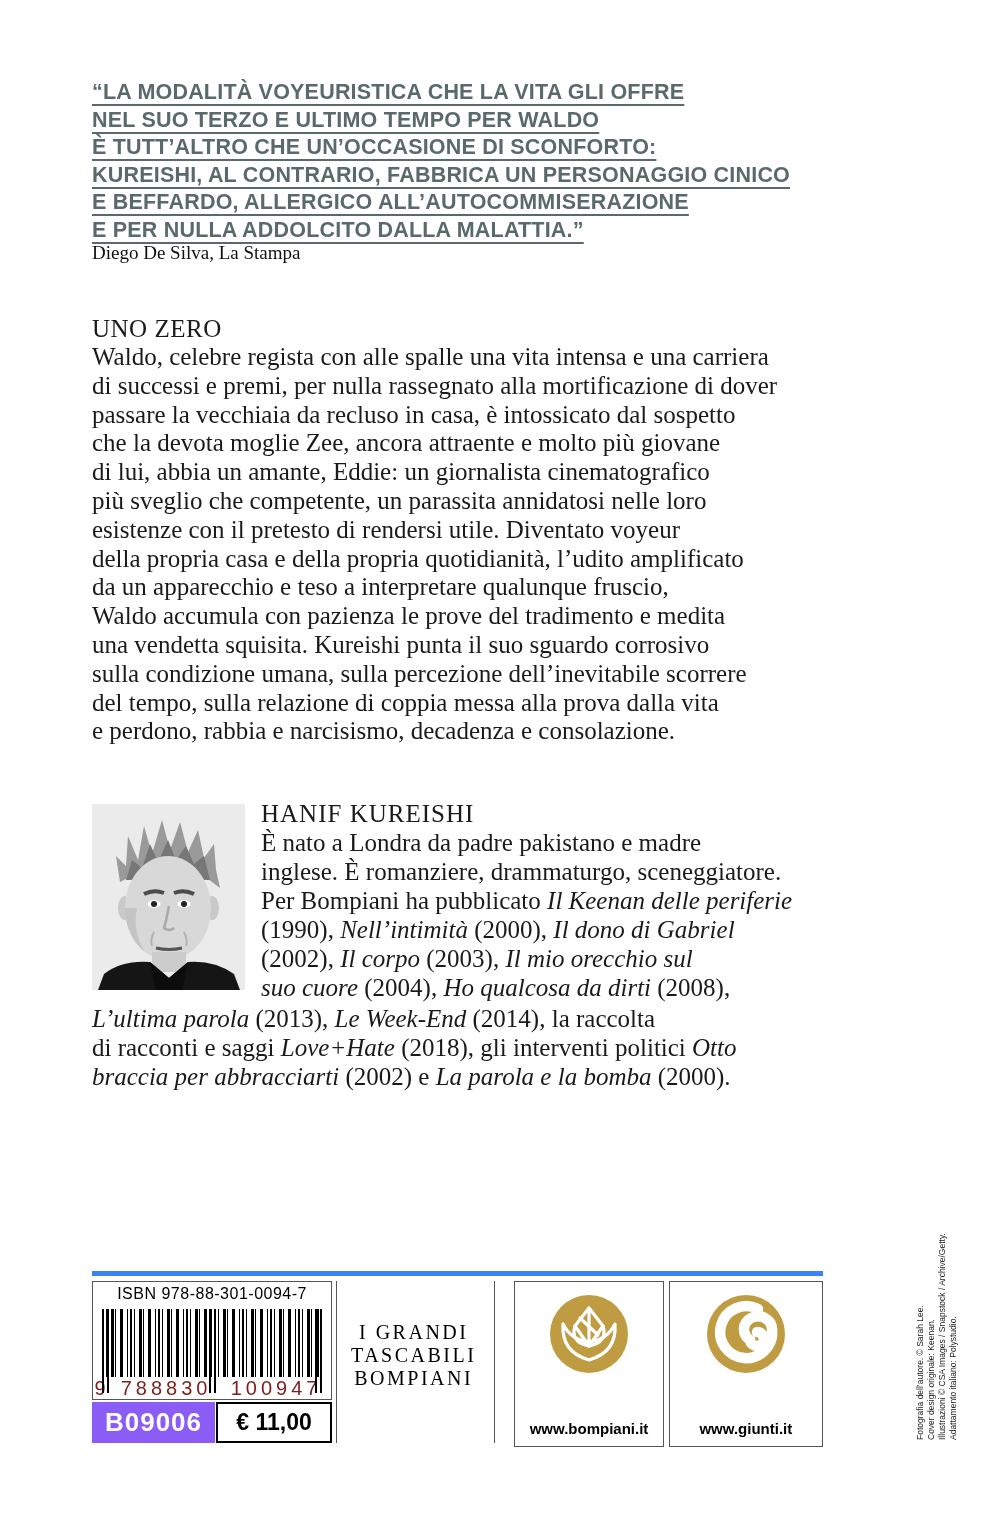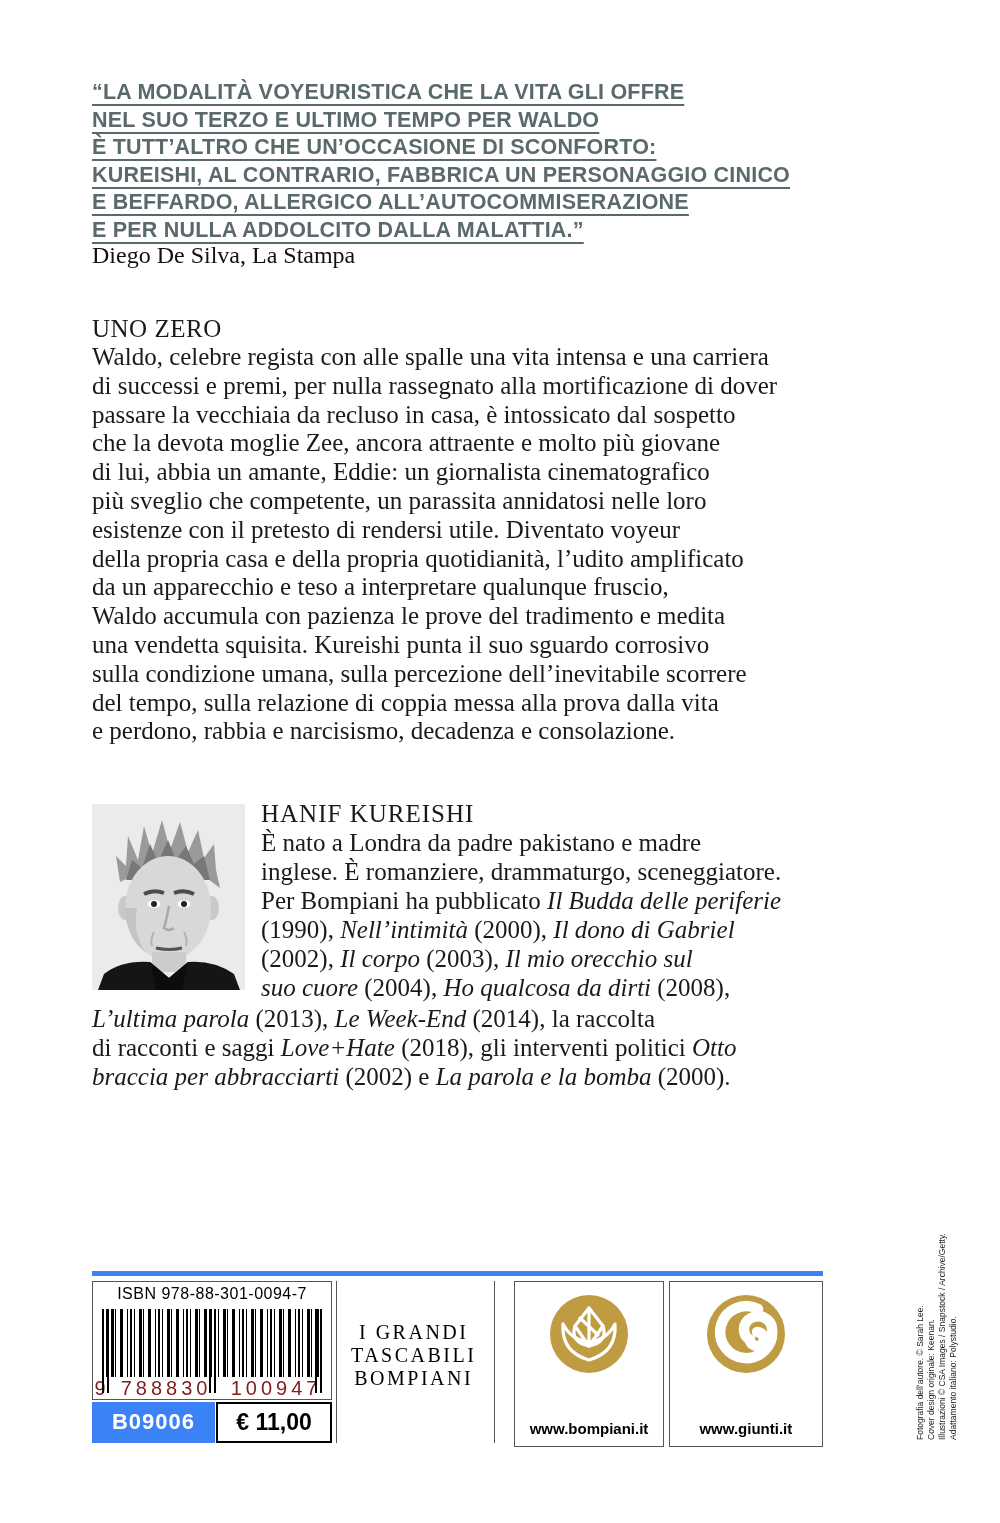--- a/index.html
+++ b/index.html
@@ -28,21 +28,21 @@
   .q-line{
     display:table;
     line-height:27.6px;
     text-decoration:underline;
     text-decoration-thickness:2px;
     text-underline-offset:5px;
     white-space:nowrap;
   }
   .attribution{
     position:absolute;left:92px;top:242px;
-    font-size:24px;color:#111;
+    font-size:19px;color:#111;
   }
   
   .synopsis{
     position:absolute;left:92px;top:314px;width:830px;
     font-size:25px;
   }
   .syn-heading{line-height:29px;letter-spacing:.5px;}
   .syn-line{line-height:28.8px;white-space:nowrap;}
   
   .bio{position:absolute;left:92px;top:799px;width:830px;font-size:25px;}
@@ -79,23 +79,23 @@
     display:grid;grid-template-columns:18px 1fr 1fr;align-items:center;
     font-size:20px;color:#7f1d1d;
   }
   .digits span{text-align:center;letter-spacing:4px;}
   .guard{position:absolute;width:2px;top:27px;height:84px;background:#000;z-index:3;}
   .g1{left:9px;} .g2{left:14px;}
   .g3{left:calc(50% - 3px);} .g4{left:calc(50% + 2px);}
   .g5{right:14px;} .g6{right:9px;}
   .bc-row{display:flex;height:42px;margin-top:2px;}
   .code{
-    width:123px;background:#3b82f6;color:#fff;
+    width:123px;background:#8b5cf6;color:#fff;
     display:flex;align-items:center;justify-content:center;
-    font-weight:bold;font-size:22px;letter-spacing:1px;
+    font-weight:bold;font-size:26px;letter-spacing:1px;
   }
   .price{
     flex:1;border:2px solid #000;margin-left:1px;
     display:flex;align-items:center;justify-content:center;
     font-weight:bold;font-size:23px;color:#000;
   }
   .vdiv{width:1px;background:#555;margin-left:4px;}
   .cell-imprint{
     width:157px;display:flex;align-items:center;justify-content:center;
   }
@@ -182,21 +182,21 @@
 
         <path d="M60,148 L60,168 L94,168 L94,148 Z" fill="#cccccc"></path>
 
         <path d="M6,186 L12,170 Q30,156 58,158 L77,174 L96,158 Q122,156 142,170 L148,186 Z" fill="#151515"></path>
         <path d="M58,158 L77,174 L96,158 L90,186 L64,186 Z" fill="#0c0c0c"></path>
       </svg>
       <div class="bio-beside">
           <div class="bio-line"><span>HANIF KUREISHI</span></div>
           <div class="bio-line"><span>È nato a Londra da padre pakistano e madre</span></div>
           <div class="bio-line"><span>inglese. È romanziere, drammaturgo, sceneggiatore.</span></div>
-          <div class="bio-line"><span>Per Bompiani ha pubblicato </span><span class="it">Il Budda delle periferie</span></div>
+          <div class="bio-line"><span>Per Bompiani ha pubblicato </span><span class="it">Il Keenan delle periferie</span></div>
           <div class="bio-line"><span>(1990), </span><span class="it">Nell’intimità</span><span> (2000), </span><span class="it">Il dono di Gabriel</span></div>
           <div class="bio-line"><span>(2002), </span><span class="it">Il corpo</span><span> (2003), </span><span class="it">Il mio orecchio sul</span></div>
           <div class="bio-line"><span class="it">suo cuore</span><span> (2004), </span><span class="it">Ho qualcosa da dirti</span><span> (2008),</span></div>
         </div>
     </div>
     <div class="bio-full">
         <div class="bio-line"><span class="it">L’ultima parola</span><span> (2013), </span><span class="it">Le Week-End</span><span> (2014), la raccolta</span></div>
         <div class="bio-line"><span>di racconti e saggi </span><span class="it">Love+Hate</span><span> (2018), gli interventi politici </span><span class="it">Otto</span></div>
         <div class="bio-line"><span class="it">braccia per abbracciarti</span><span> (2002) e </span><span class="it">La parola e la bomba</span><span> (2000).</span></div>
       </div>

